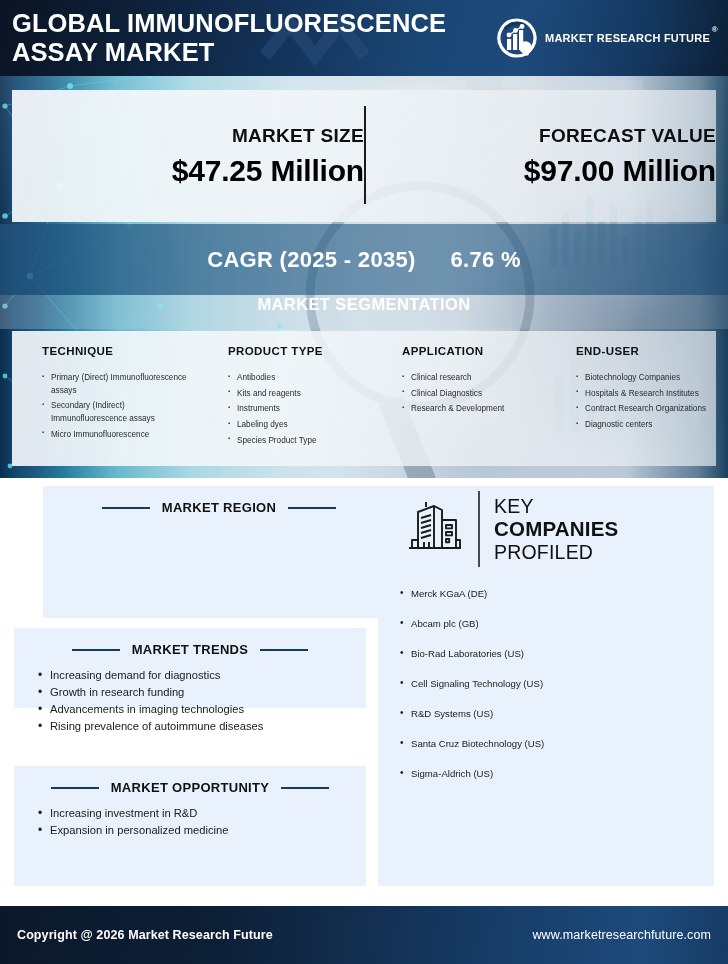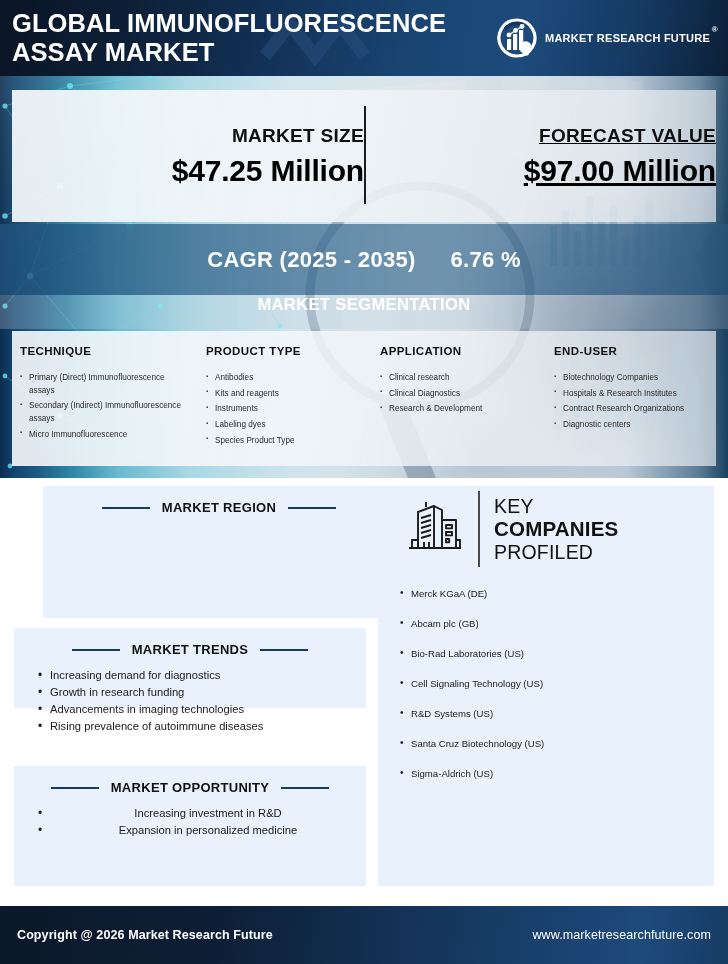--- a/index.html
+++ b/index.html
@@ -71,21 +71,21 @@
   .stat-card {
     position:absolute; left:12px; top:14px; width:704px; height:132px;
     background:linear-gradient(100deg, rgba(247,250,252,.93) 0%, rgba(240,244,247,.90) 45%,
                                 rgba(232,237,241,.82) 75%, rgba(226,232,238,.70) 100%);
   }
   .stat-col {
     position:absolute; top:0; height:132px;
     display:flex; flex-direction:column; align-items:flex-end; justify-content:center;
   }
   .stat-col.left  { left:0;    width:352px; }
-  .stat-col.right { left:352px;width:352px;text-decoration:underline; }
+  .stat-col.right { left:352px;width:352px; }
   .stat-label { font-size:19px; font-weight:bold; color:#0f0f0f; letter-spacing:.3px; }
   .stat-value { font-size:30px; font-weight:bold; color:#000000; margin-top:7px; letter-spacing:-.2px; }
   .stat-divider {
     position:absolute; left:352px; top:16px; width:2px; height:98px;
     background:#1b1b1b;
   }
 
   .cagr-band {
     position:absolute; left:0; top:148px; width:728px; height:71px;
     background:linear-gradient(90deg, rgba(33,82,124,.80) 0%, rgba(46,96,136,.72) 30%,
@@ -101,21 +101,21 @@
     background:linear-gradient(90deg, rgba(190,205,220,.30) 0%, rgba(205,215,226,.25) 50%, rgba(150,170,190,.28) 100%);
   }
   .seg-banner-text { color:#ffffff; font-size:16.5px; font-weight:bold; letter-spacing:.4px; }
 
   .seg-panel {
     position:absolute; left:12px; top:255px; width:704px; height:135px;
     background:linear-gradient(100deg, rgba(248,250,252,.90) 0%, rgba(243,246,249,.88) 40%,
                                rgba(236,240,244,.80) 70%, rgba(228,234,240,.70) 100%);
     display:flex;
   }
-  .seg-col { padding:14px 6px 0 8px; }
+  .seg-col { padding:14px 6px 0 30px; }
   .seg-col.c0 { width:186px; }
   .seg-col.c1 { width:174px; }
   .seg-col.c2 { width:174px; }
   .seg-col.c3 { width:170px; }
   .seg-title { font-size:11.5px; font-weight:bold; color:#111111; letter-spacing:.4px; margin-bottom:15px; }
   .seg-list { list-style:none; }
   .seg-list li {
     font-size:8.2px; color:#2a2a2a; line-height:1.55; margin-bottom:3px;
     padding-left:9px; position:relative;
   }
@@ -132,21 +132,21 @@
   }
   .watermark span {
     color:#ffffff; font-size:12.5px; font-weight:bold; letter-spacing:.2px;
     text-shadow:0 0 1px rgba(255,255,255,.6);
   }
 
   
   .panel { position:absolute; background:#e8f1fc; z-index:2; }
   .p-region      { left:14px;  top:486px; width:352px; height:132px;margin-left:29px; }
   .p-trends      { left:14px;  top:628px; width:352px; height:80px; }
-  .p-opportunity { left:14px;  top:766px; width:352px; height:120px;text-align:center; }
+  .p-opportunity { left:14px;  top:766px; width:352px; height:120px; }
   .p-companies   { left:378px; top:486px; width:336px; height:400px; }
 
   .panel-head {
     display:flex; align-items:center; justify-content:center; gap:12px;
     margin-top:14px;
   }
   .panel-head .rule { width:48px; height:2px; background:#153a63; }
   .panel-head .ttl { font-size:13px; font-weight:bold; color:#111111; letter-spacing:.3px; }
 
   .bullets { list-style:none; margin:10px 0 0 24px; }

